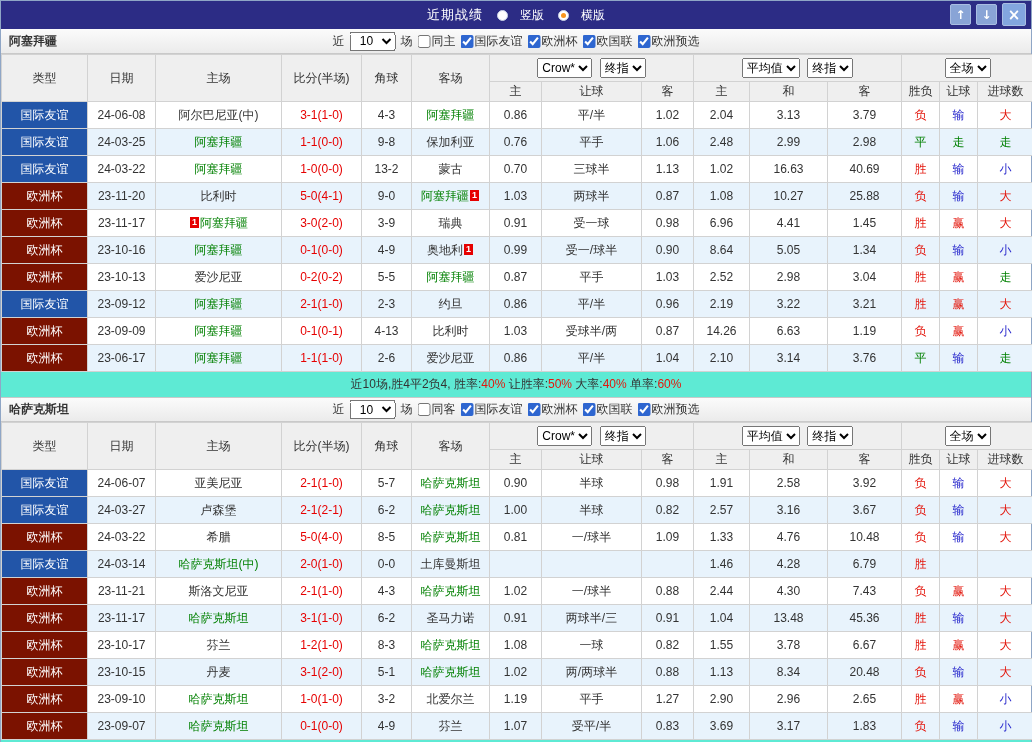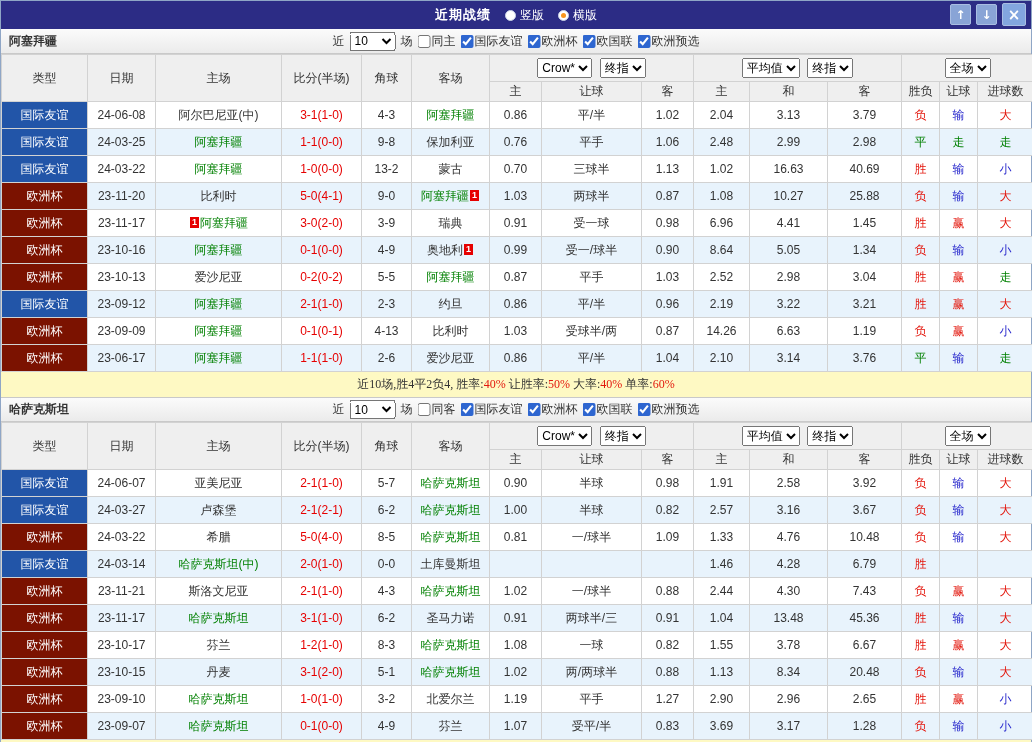--- a/index.html
+++ b/index.html
@@ -10,22 +10,22 @@
     font-size:12px; color:#333; background:#fff;
   }
   .window { width:1032px; border:1px solid #8fa6c6; }
 
   
   .titlebar {
     height:28px; background:#2c2c85; color:#fff;
     position:relative; display:flex; align-items:center; justify-content:center;
   }
   .titlebar-center { display:flex; align-items:center; gap:14px; }
-  .title { font-weight:bold; font-size:13px; letter-spacing:1px; }
-  .radio-label { display:inline-flex; align-items:center; gap:4px; font-size:12px; cursor:pointer; color:#fff; }
+  .title { font-weight:normal; font-size:13px; letter-spacing:1px; }
+  .radio-label { display:inline-flex; align-items:center; gap:12px; font-size:12px; cursor:pointer; color:#fff; }
   .rdot { width:11px; height:11px; border-radius:50%; background:#fff; border:1px solid #c9d2e8; display:inline-block; position:relative; }
   .rdot.on::after { content:""; position:absolute; left:2px; top:2px; right:2px; bottom:2px; background:#f7941d; border-radius:50%; }
   .tb-buttons { position:absolute; right:5px; top:2px; display:flex; align-items:center; gap:5px; }
   .tb-btn {
     width:21px; height:21px; padding:0; background:#89a4d6; color:#fff;
     border:1px solid #a9bde2; border-radius:2px; font-size:12px; font-weight:bold;
     display:flex; align-items:center; justify-content:center; cursor:pointer;
     font-family:"DejaVu Sans",sans-serif;
   }
   .tb-btn.close { width:24px; height:23px; background:#83a6df; font-size:15px; }
@@ -35,21 +35,21 @@
     height:25px; background:linear-gradient(#fbfbfb,#ebebeb);
     border-bottom:1px solid #c9c9c9; position:relative;
     display:flex; align-items:center; padding:0 8px;
   }
   .section + .section .section-header { border-top:1px solid #c9c9c9; }
   .team-name { font-weight:bold; color:#333; }
   .filters {
     position:absolute; left:50%; transform:translateX(-50%);
     display:flex; align-items:center; gap:5px; white-space:nowrap;
   }
-  .filters select { height:19px; font-size:12px; }
+  .filters select { height:19px; font-size:12px;text-align:center; }
   .count-select { width:46px; }
   .cb { display:inline-flex; align-items:center; gap:1px; cursor:pointer; }
   .cb input { width:13px; height:13px; margin:0; accent-color:#2e66d0; }
 
   
   table.stats { width:100%; border-collapse:collapse; table-layout:fixed; }
   .stats th, .stats td {
     border:1px solid #d2d2d2; text-align:center; padding:0;
     overflow:hidden; white-space:nowrap;
   }
@@ -66,21 +66,21 @@
   .badge {
     display:inline-block; background:#e60000; color:#fff;
     font-size:9px; line-height:11px; height:11px; min-width:9px;
     padding:0 1px; margin:0 1px; vertical-align:2px; font-weight:bold;
   }
   .c-r { color:#e3170d; } .c-g { color:#008000; } .c-b { color:#2626cc; } .c-k { color:#333; }
 
   
   .summary {
     height:25px; line-height:25px; text-align:center;
-    border-top:0; background:#fef9c3;font-family:Liberation Serif, serif;
+    border-top:0; background:#5eead4;
   }
 </style>
 </head>
 <body>
 
 <div class="window">
 
   <div class="titlebar">
     <div class="titlebar-center">
       <span class="title">近期战绩</span>
@@ -595,21 +595,21 @@
             <td>23-09-07</td>
             <td><span class="green">哈萨克斯坦</span></td>
             <td class="score">0-1(0-0)</td>
             <td>4-9</td>
             <td><span class="">芬兰</span></td>
             <td>1.07</td>
             <td>受平/半</td>
             <td>0.83</td>
             <td>3.69</td>
             <td>3.17</td>
-            <td>1.28</td>
+            <td>1.83</td>
             <td class="c-r">负</td>
             <td class="c-b">输</td>
             <td class="c-b">小</td>
           </tr>
         </tbody>
     </table>
     <div class="summary"></div>
   </div>
 
 </div>

